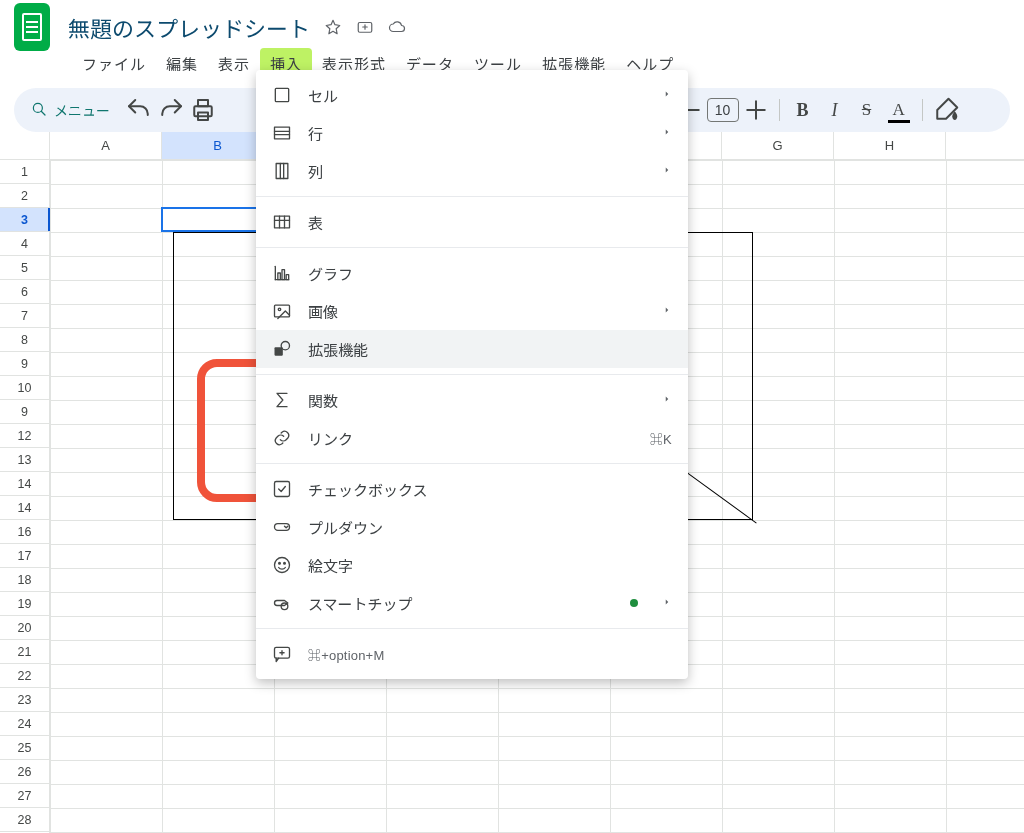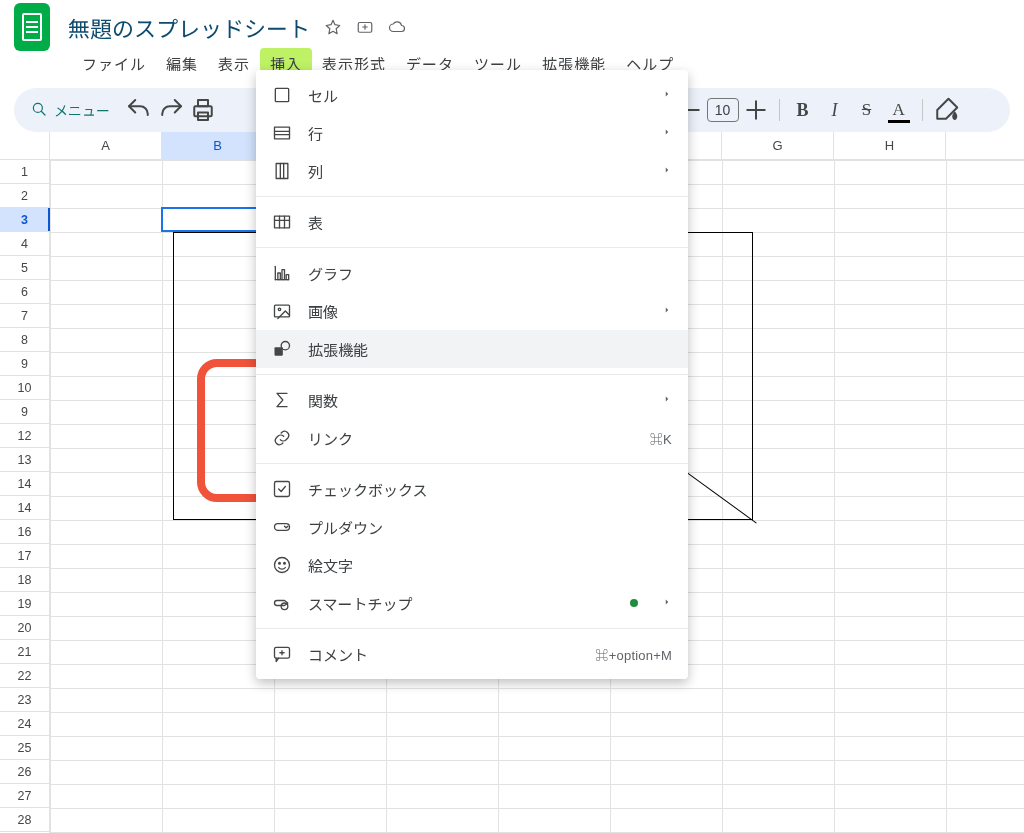--- a/index.html
+++ b/index.html
@@ -380,18 +380,17 @@
     </div>
     <div class="dd-sep"></div>
     <div class="dd-item">
       <span class="dd-ico">
         <svg viewBox="0 0 24 24">
           <rect x="3" y="4" width="18" height="13" rx="2"></rect>
           <path d="M8 17l-3 4v-4"></path>
           <path d="M12 8v5M9.5 10.5h5"></path>
         </svg>
       </span>
-      <span class="grow">コメント</span>
       <span class="kb">⌘+option+M</span>
     </div>
   </div>
 
 <div class="annotation" style="left:197px; top:359px; width:483px; height:143px;"></div>
 
 </body></html>

